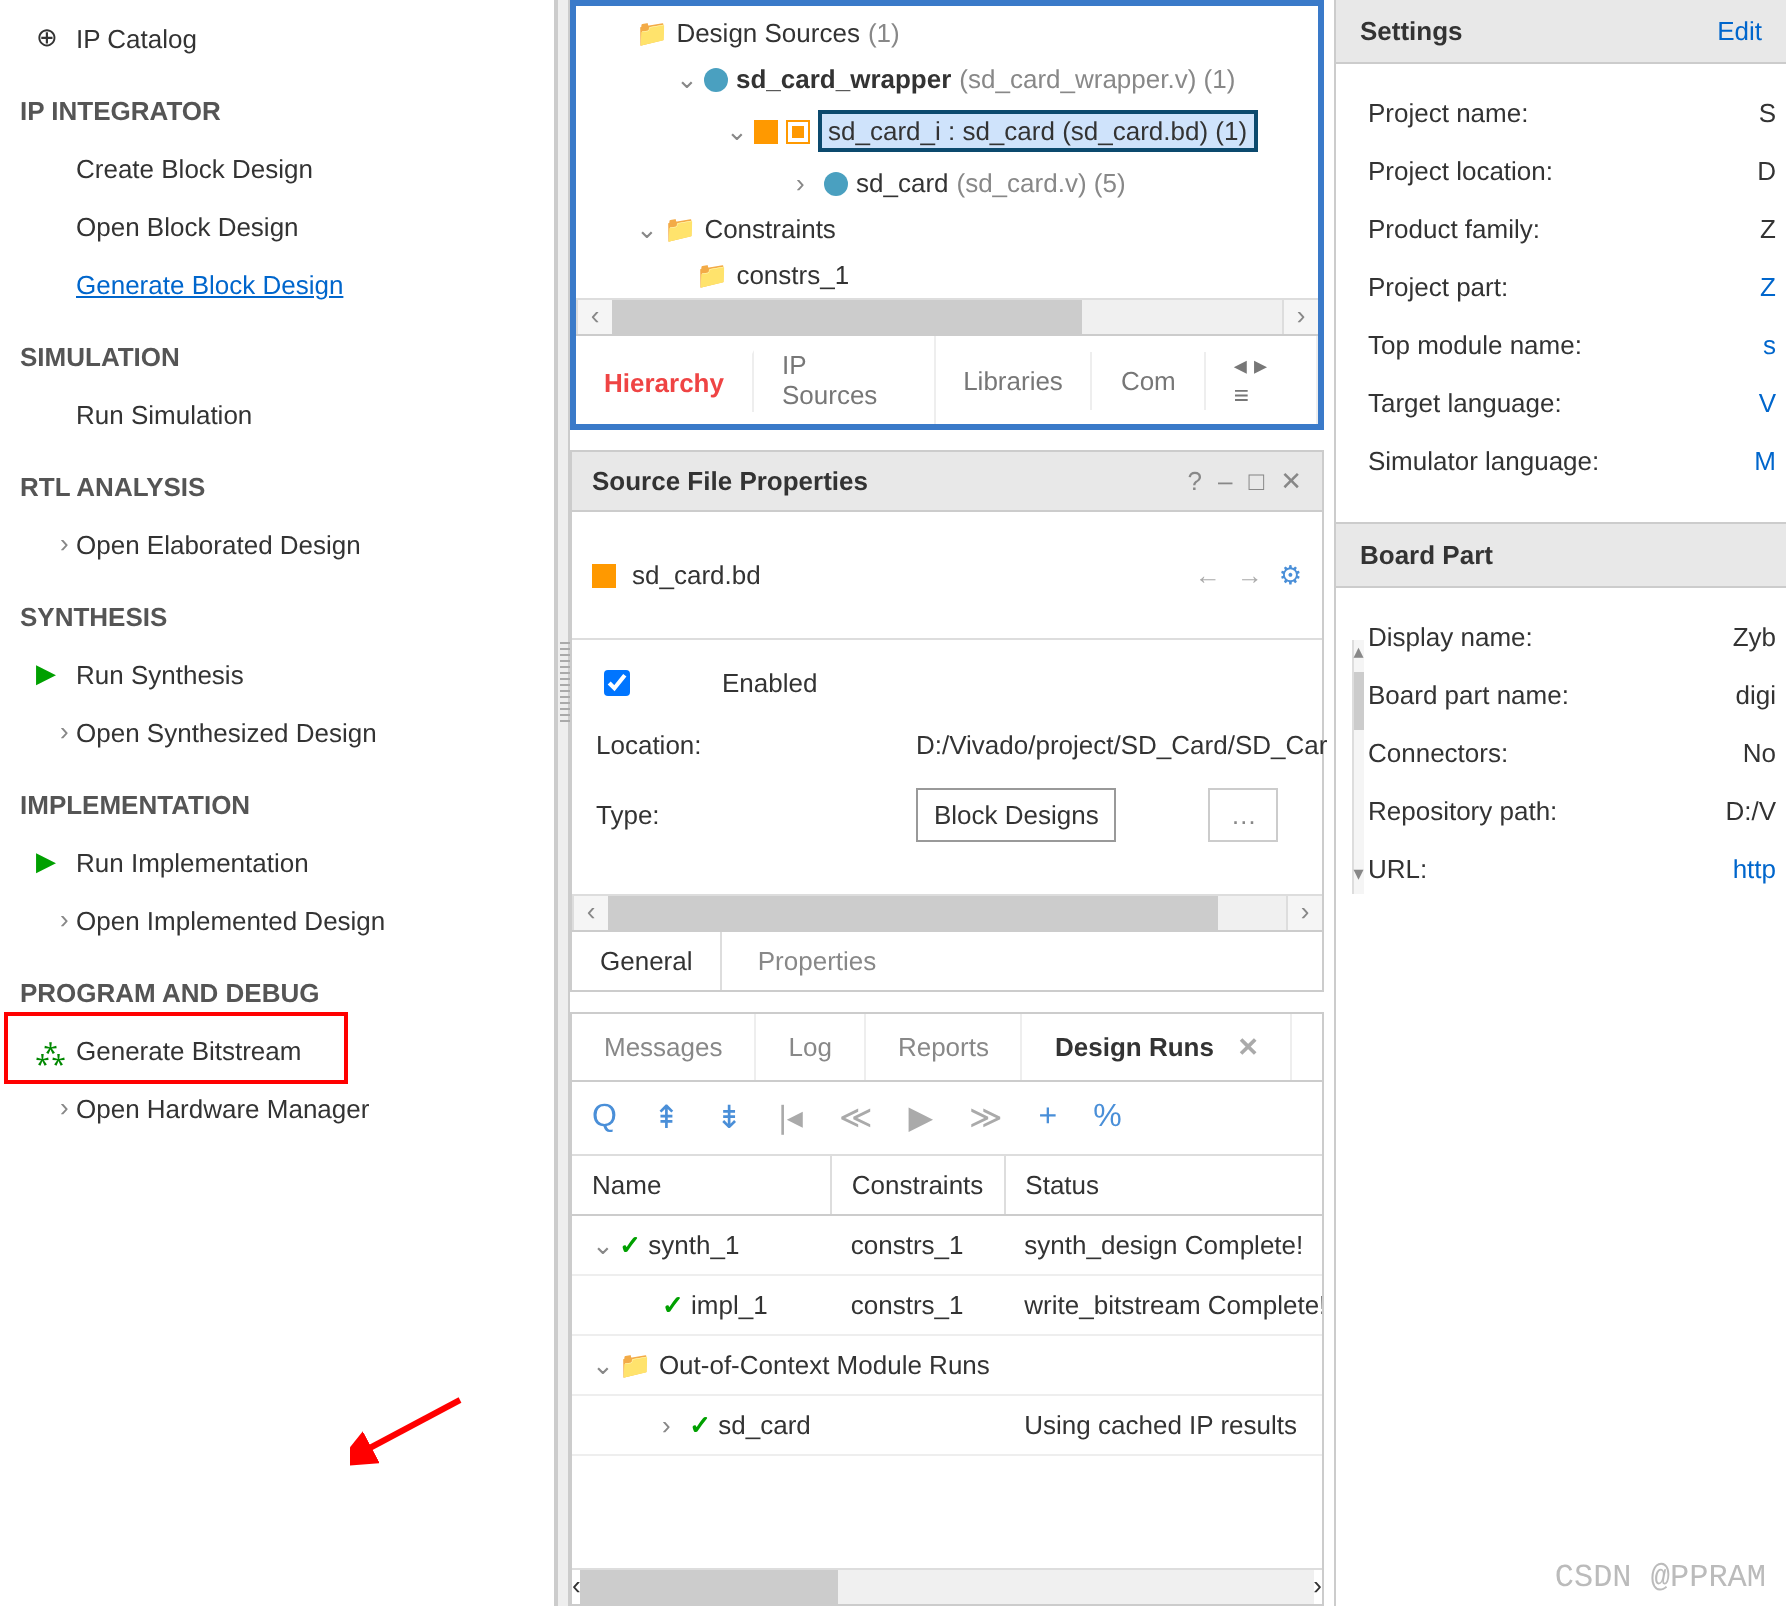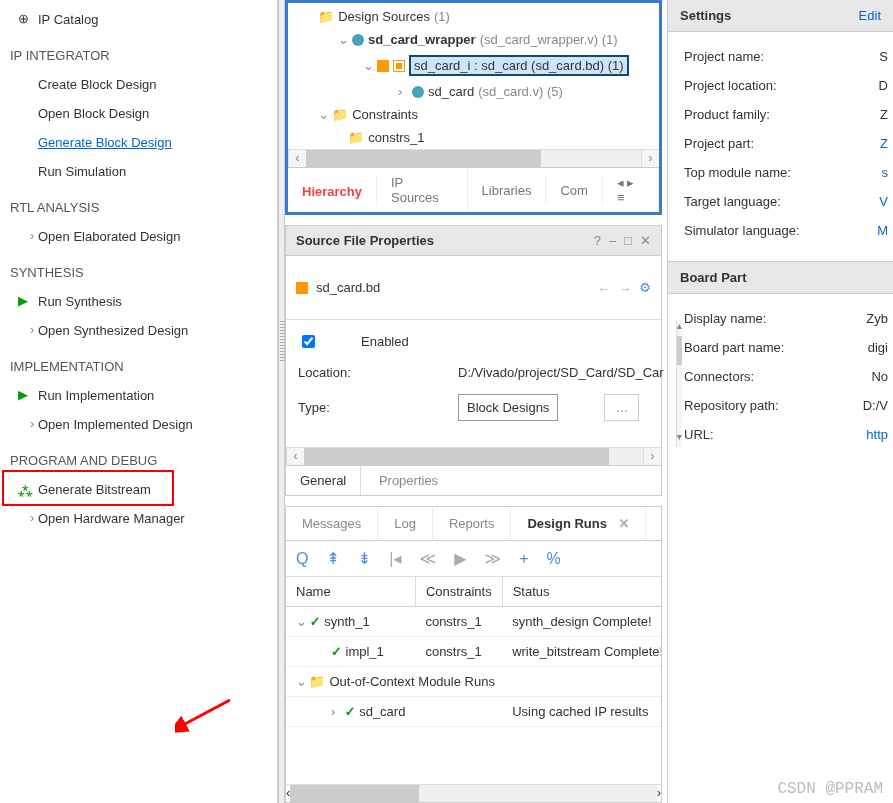--- a/index.html
+++ b/index.html
@@ -1,19 +1,19 @@
 <!DOCTYPE html>
 <html><head>
 <meta charset="utf-8">
 <style>
 * { box-sizing: border-box; font-family: Arial, sans-serif; font-size: 13px; }
 body { margin: 0; width: 893px; height: 803px; background: #fff; display: flex; color: #333; }
 .left-panel { width: 278px; border-right: 1px solid #ccc; padding: 5px 0; position: relative; }
 .nav-item { padding: 7px 20px 7px 38px; cursor: pointer; position: relative; white-space: nowrap; }
-.nav-section { padding: 14px 10px 7px 10px; color: #555; font-size: 13px; }
+.nav-section { padding: 14px 10px 7px 10px; color: #555; font-size: 13px; font-weight: bold; }
 .nav-link { color: #0066cc; text-decoration: underline; }
 .nav-icon { position: absolute; left: 18px; top: 6px; }
 .nav-icon.sub { left: 30px; }
 .chevron-icon { display: inline-block; width: 10px; color: #888; }
 .play-icon { color: #00a000; }
 .red-box { border: 2px solid red; position: absolute; width: 172px; height: 36px; }
 .resize-handle { width: 7px; background: #eee; border-left: 1px solid #ccc; border-right: 1px solid #ccc; cursor: col-resize; position: relative; }
 .resize-handle::after { content: ''; position: absolute; top: 40%; left: 1px; width: 5px; height: 40px; background: repeating-linear-gradient(#aaa, #aaa 1px, transparent 1px, transparent 3px); }
 .center-panel { flex: 1; display: flex; flex-direction: column; min-width: 0; }
 .right-panel { width: 226px; border-left: 1px solid #ccc; overflow: hidden; }
@@ -95,20 +95,21 @@
   <div class="nav-item">
     <span class="nav-icon">⊕</span>
     <span>IP Catalog</span>
   </div>
 
   <div class="nav-section">IP INTEGRATOR</div>
   <div class="nav-item">Create Block Design</div>
   <div class="nav-item">Open Block Design</div>
   <div class="nav-item"><span class="nav-link">Generate Block Design</span></div>
 
+  <div class="nav-section">SIMULATION</div>
   <div class="nav-item">Run Simulation</div>
 
   <div class="nav-section">RTL ANALYSIS</div>
   <div class="nav-item">
     <span class="nav-icon sub chevron-icon">›</span>
     <span>Open Elaborated Design</span>
   </div>
 
   <div class="nav-section">SYNTHESIS</div>
   <div class="nav-item">

